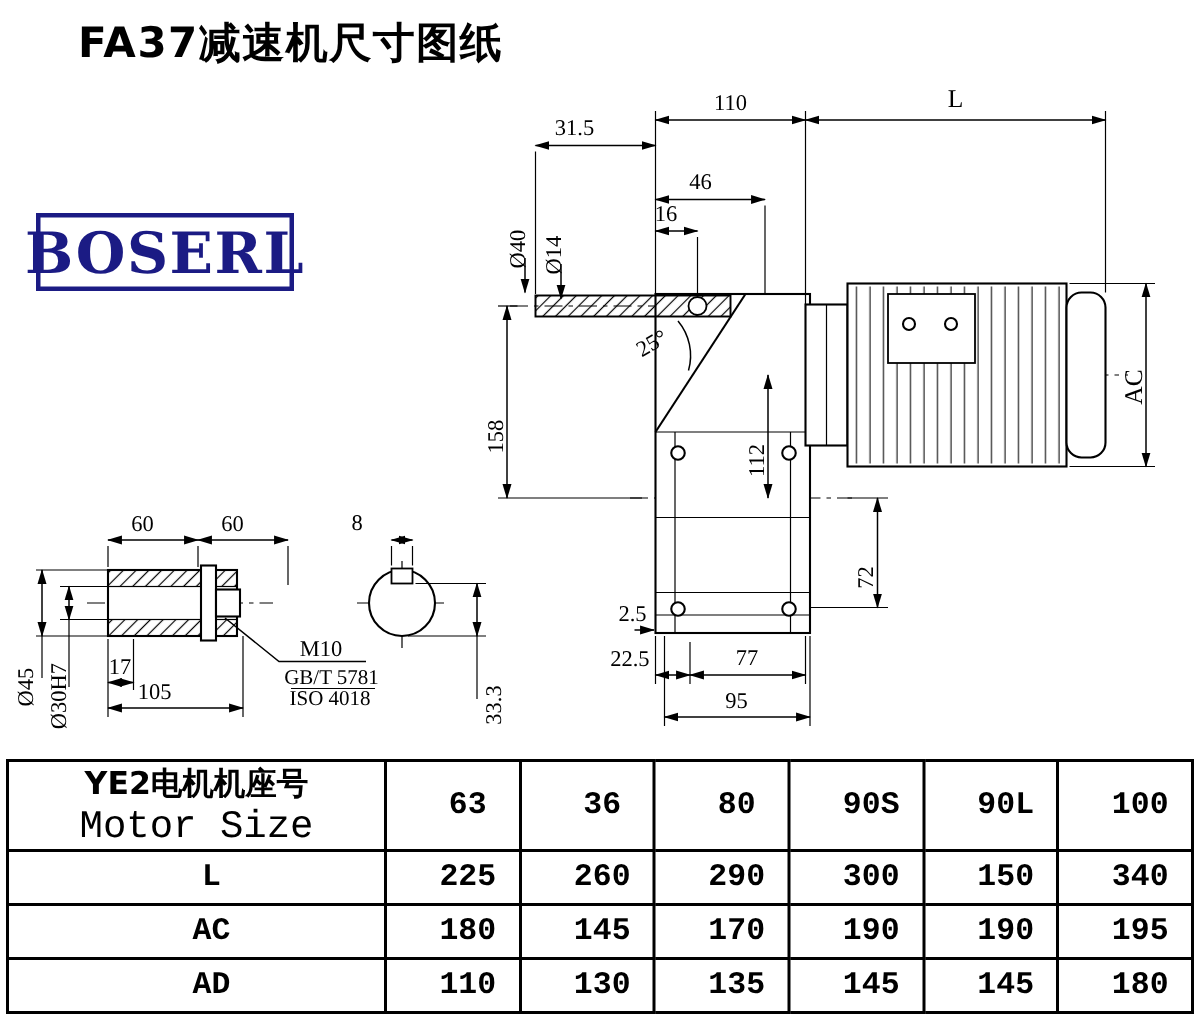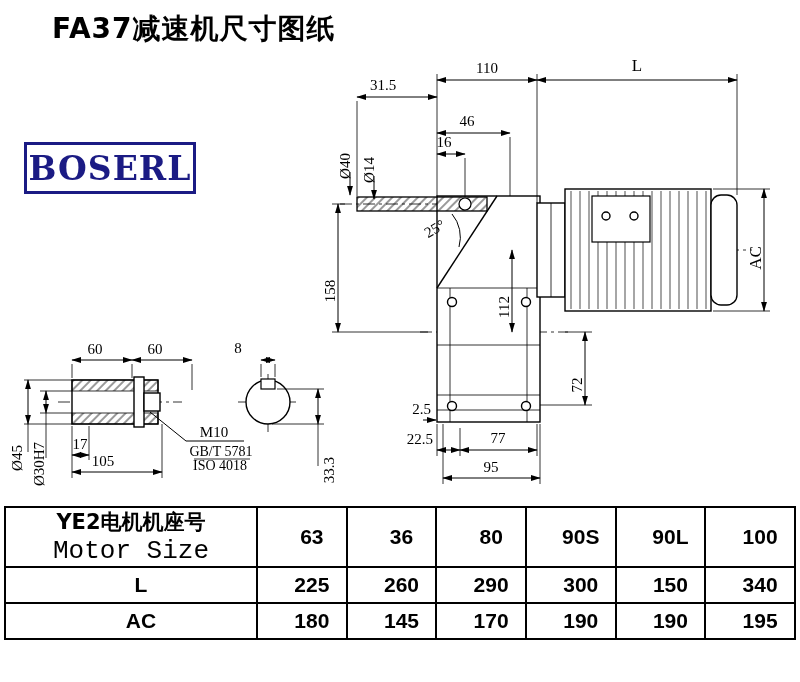--- a/index.html
+++ b/index.html
@@ -1,37 +1,37 @@
 <!DOCTYPE html>
 <html><head>
 <meta charset="utf-8">
 <style>
   html,body{margin:0;padding:0;}
   body{width:800px;height:682px;position:relative;background:#fff;overflow:hidden;
        font-family:"DejaVu Sans","Liberation Sans",sans-serif;color:#000;}
   .title{position:absolute;left:52px;top:10px;font-size:28px;font-weight:700;letter-spacing:1px;}
   .logo{position:absolute;left:24px;top:142px;width:166px;height:46px;border:3px solid #1b1b84;
         display:flex;align-items:center;justify-content:center;background:#fff;}
-  .logo span{font-family:"DejaVu Serif","Liberation Serif",serif;font-weight:700;font-size:33px;
+  .logo span{font-family:"DejaVu Serif","Liberation Serif",serif;font-weight:700;font-size:38px;
         color:#1b1b84;letter-spacing:1px;}
   svg.drawing{position:absolute;left:0;top:0;}
   svg text{font-family:"Liberation Serif","DejaVu Serif",serif;font-size:15px;fill:#000;text-anchor:middle;}
   svg text.t17{font-size:17px;}
   svg text.t14{font-size:14px;}
   svg text.tae{text-anchor:end;}
   .obj{stroke:#000;stroke-width:1.4;fill:none;}
   .objf{stroke:#000;stroke-width:1.4;fill:#fff;}
   .thin{stroke:#000;stroke-width:0.8;fill:none;}
   .dim{stroke:#000;stroke-width:1;fill:none;}
   .cl{stroke:#000;stroke-width:0.8;fill:none;stroke-dasharray:12 4 3 4;}
   table.dim-table{position:absolute;left:4px;top:506px;width:792px;border-collapse:collapse;table-layout:fixed;}
   .dim-table th,.dim-table td{border:2px solid #000;text-align:center;vertical-align:middle;padding:0;}
   .dim-table tr.head{height:58px;}
   .dim-table tr.data{height:36px;}
-  .dim-table td{font-family:Liberation Sans, sans-serif;font-size:21px;font-weight:700;padding-left:20px;}
+  .dim-table td{font-family:Liberation Mono, monospace;font-size:21px;font-weight:700;padding-left:20px;}
   .dim-table .zh{font-size:21px;font-weight:700;font-family:"DejaVu Sans","Liberation Sans",sans-serif;}
   .dim-table .en{font-size:26px;font-weight:400;font-family:"Liberation Mono","DejaVu Sans Mono",monospace;}
   col.c0{width:252px;}
 </style>
 </head>
 <body>
 
 <div class="title">FA37减速机尺寸图纸</div>
 
 <div class="logo">
@@ -239,14 +239,23 @@
     </tr>
     <tr class="data">
       <td>AC</td>
       <td>180</td>
       <td>145</td>
       <td>170</td>
       <td>190</td>
       <td>190</td>
       <td>195</td>
     </tr>
+    <tr class="data">
+      <td>AD</td>
+      <td>110</td>
+      <td>130</td>
+      <td>135</td>
+      <td>145</td>
+      <td>145</td>
+      <td>180</td>
+    </tr>
   </tbody>
 </table>
 
 </body></html>

